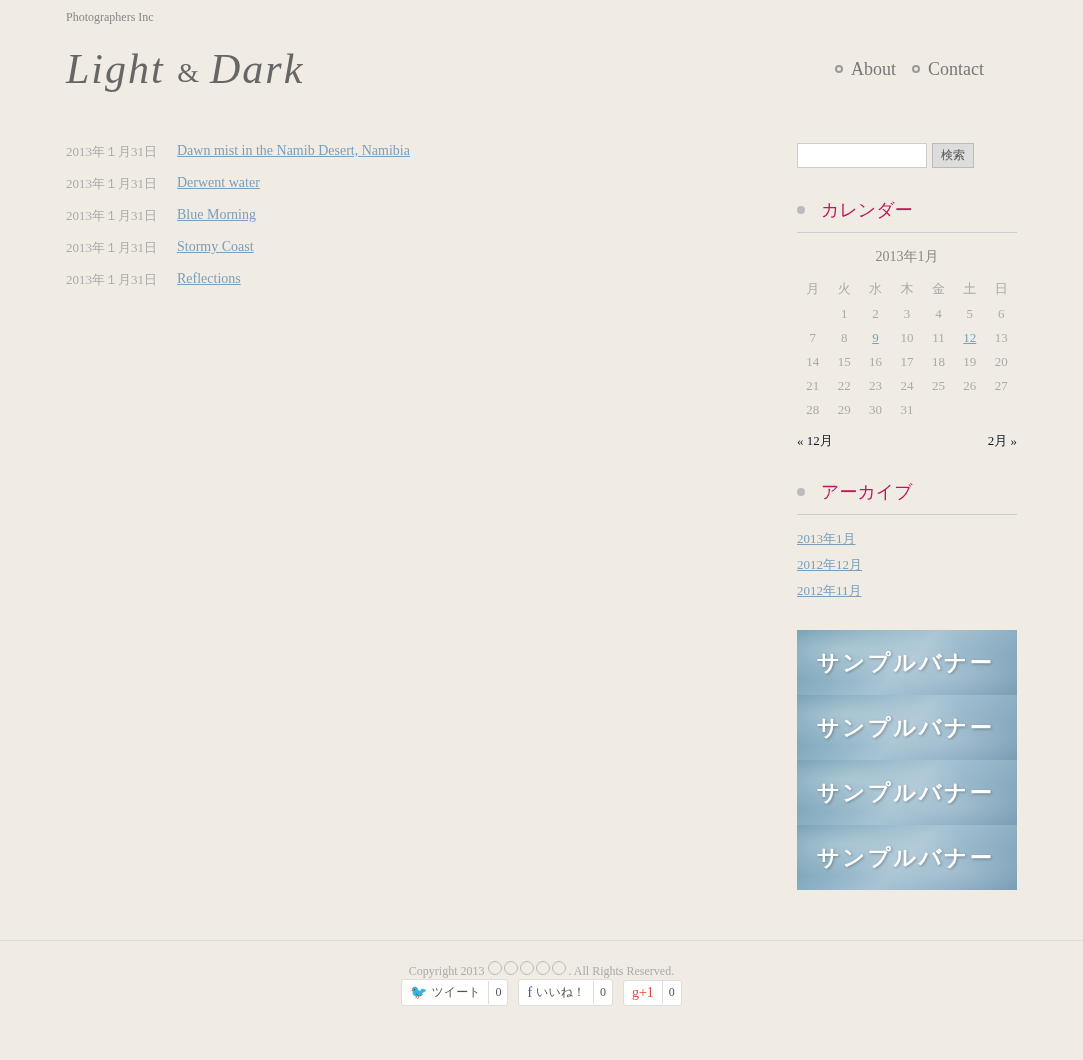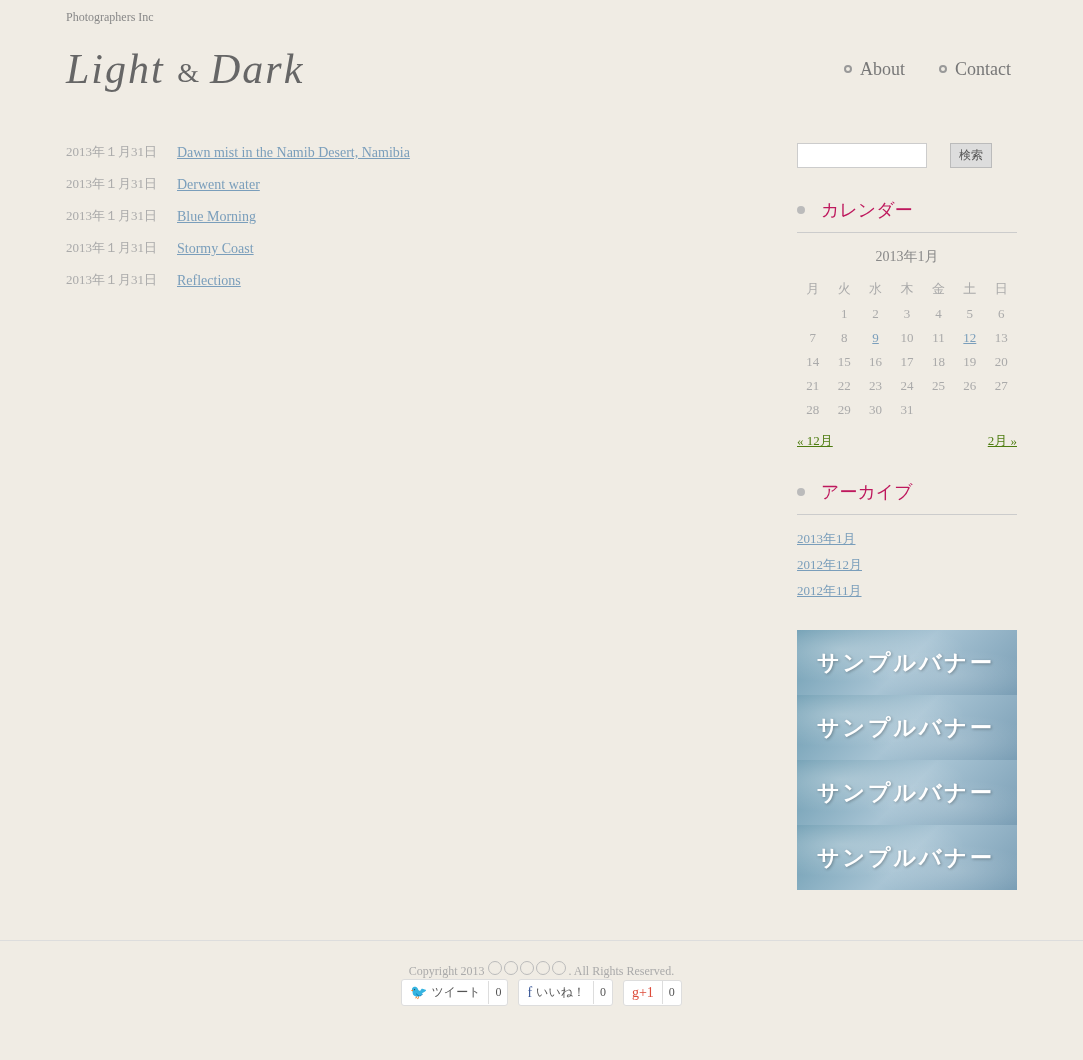--- a/index.html
+++ b/index.html
@@ -11,38 +11,38 @@
     }
     #photographers-inc {
       padding: 10px 66px;
       font-size: 12px;
       color: #888;
     }
     #header {
       display: flex;
       align-items: center;
       justify-content: space-between;
-      padding: 10px 72px 20px 66px;
+      padding: 10px 99px 20px 66px;
       border-bottom: none;
     }
     #site-title {
       font-size: 42px;
       font-weight: 300;
       color: #666;
       letter-spacing: 2px;
       font-style: italic;
     }
     #site-title .ampersand {
       font-size: 28px;
       vertical-align: middle;
       font-style: normal;
     }
     #nav {
       display: flex;
-      gap: 34px;
+      gap: 16px;
       align-items: center;
     }
     .nav-item {
       display: flex;
       align-items: center;
       gap: 8px;
       color: #777;
       font-size: 18px;
       cursor: pointer;
       text-decoration: none;
@@ -70,37 +70,37 @@
       font-size: 16px;
       font-weight: bold;
       color: #777;
       letter-spacing: 2px;
       margin-bottom: 20px;
     }
     .pickup-row {
       display: flex;
       gap: 20px;
       margin-bottom: 14px;
-      align-items: flex-end;
+      align-items: flex-start;
     }
     .pickup-date {
       color: #aaa;
       font-size: 13px;
       white-space: nowrap;
     }
     .pickup-link {
       color: #7a9ebb;
       text-decoration: underline;
       font-size: 14px;
       cursor: pointer;
     }
     
     .search-area {
       display: flex;
-      gap: 23px;
+      gap: 5px;
       margin-bottom: 30px;
     }
     .search-input {
       border: 1px solid #ccc;
       background: #fff;
       padding: 3px 5px;
       font-size: 13px;
       width: 130px;
     }
     .search-button {
@@ -165,22 +165,21 @@
       text-decoration: underline;
       cursor: pointer;
     }
     .calendar-nav {
       display: flex;
       justify-content: space-between;
       margin-top: 10px;
       font-size: 13px;
     }
     .calendar-nav a {
-      color: #4d7c0f;
-      text-decoration: underline;
+      color: #0f172a;
       cursor: pointer;
     }
     
     .archive-section {
       margin-bottom: 30px;
     }
     .archive-link {
       display: block;
       color: #7a9ebb;
       text-decoration: underline;

